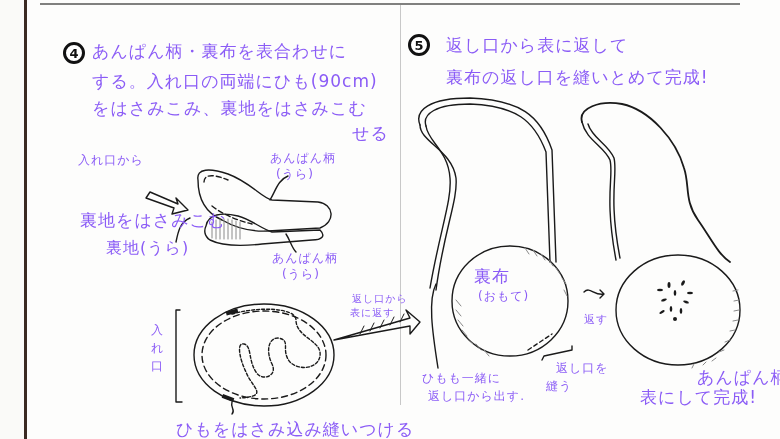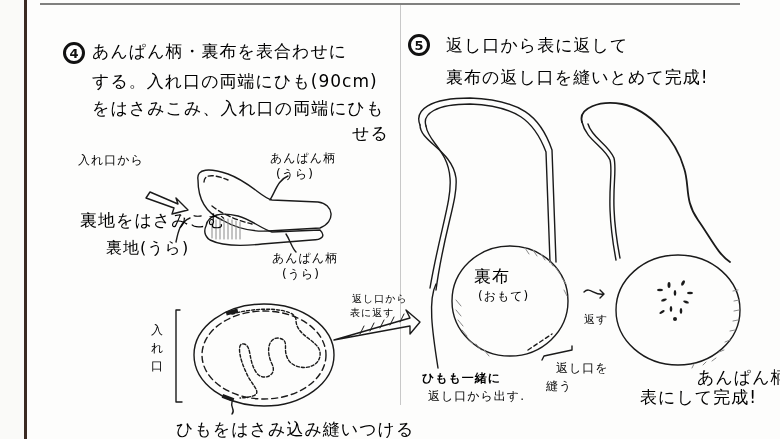--- a/index.html
+++ b/index.html
@@ -6,21 +6,21 @@
     body {
       width:780px; height:439px; overflow:hidden; position:relative;
       background:#fdfdfc;
       font-family: "DejaVu Sans", sans-serif;
       color:#1a1a1a;
     }
     .page-edge-left { position:absolute; left:24px; top:0; width:3px; height:439px; background:#3a2a22; }
     .page-left-strip { position:absolute; left:0; top:0; width:24px; height:439px; background:#fafaf8; }
     .top-rule { position:absolute; left:40px; top:3px; width:700px; height:2px; background:#555; opacity:.75; }
     .divider { position:absolute; left:400px; top:5px; width:1px; height:400px; background:#c8c8c8; }
-    .hw { position:absolute; white-space:nowrap; color:#000000; letter-spacing:1px; }
+    .hw { position:absolute; white-space:nowrap; color:#8b5cf6; letter-spacing:1px; }
     .step-num {
       position:absolute; width:22px; height:22px; border-radius:50%;
       border:3px solid #111; box-sizing:border-box; background:#fff;
       display:flex; align-items:center; justify-content:center;
       font-weight:bold; font-size:13px; color:#111;
     }
     .t16 { font-size:16px; }
     .t17 { font-size:17px; }
     .t13 { font-size:17px; }
     .t12 { font-size:12px; }
@@ -107,21 +107,21 @@
       <ellipse cx="662" cy="312" rx="3" ry="1.2" transform="rotate(-30 662 312)"></ellipse>
       <circle cx="675" cy="319" r="2"></circle>
     </g>
     <path d="M584,292 C590,286 594,296 604,294 L600,290 M604,294 L600,298"></path>
   </g>
 </svg>
 
 <div class="step-num" style="left:63px;top:42px;">4</div>
 <div class="hw t17" style="left:92px;top:40px;">あんぱん柄・裏布を表合わせに</div>
 <div class="hw t17" style="left:92px;top:70px;">する。入れ口の両端にひも(90cm)</div>
-<div class="hw t17" style="left:92px;top:97px;">をはさみこみ、入れ口の両端にひも</div>
+<div class="hw t17" style="left:92px;top:97px;">をはさみこみ、裏地をはさみこむ</div>
 <div class="hw t13" style="left:352px;top:122px;">せる</div>
 
 <div class="hw t12" style="left:78px;top:152px;">入れ口から</div>
 <div class="hw t13" style="left:80px;top:169px;margin-top:40px;">裏地をはさみこむ</div>
 <div class="hw t12" style="left:270px;top:150px;">あんぱん柄</div>
 <div class="hw t12" style="left:276px;top:166px;">(うら)</div>
 <div class="hw t16" style="left:106px;top:238px;">裏地(うら)</div>
 <div class="hw t12" style="left:272px;top:250px;">あんぱん柄</div>
 <div class="hw t12" style="left:282px;top:266px;">(うら)</div>
 
@@ -132,19 +132,19 @@
 <div class="hw t13" style="left:176px;top:418px;">ひもをはさみ込み縫いつける</div>
 <div class="hw t10" style="left:352px;top:292px;text-align:right;">返し口から</div>
 <div class="hw t10" style="left:350px;top:306px;">表に返す</div>
 
 <div class="step-num" style="left:408px;top:34px;">5</div>
 <div class="hw t17" style="left:446px;top:34px;">返し口から表に返して</div>
 <div class="hw t17" style="left:446px;top:66px;">裏布の返し口を縫いとめて完成!</div>
 
 <div class="hw t13" style="left:474px;top:265px;">裏布</div>
 <div class="hw t12" style="left:478px;top:288px;">(おもて)</div>
-<div class="hw t12" style="left:422px;top:370px;font-weight:bold;">ひもも一緒に</div>
+<div class="hw t12" style="left:422px;top:370px;">ひもも一緒に</div>
 <div class="hw t12" style="left:428px;top:388px;">返し口から出す.</div>
 <div class="hw t12" style="left:556px;top:360px;">返し口を</div>
 <div class="hw t12" style="left:546px;top:378px;">縫う</div>
 <div class="hw t11" style="left:584px;top:312px;">返す</div>
 <div class="hw t13" style="left:664px;top:366px;margin-left:33px;">あんぱん柄を</div>
 <div class="hw t13" style="left:640px;top:386px;">表にして完成!</div>
 
 </body></html>

